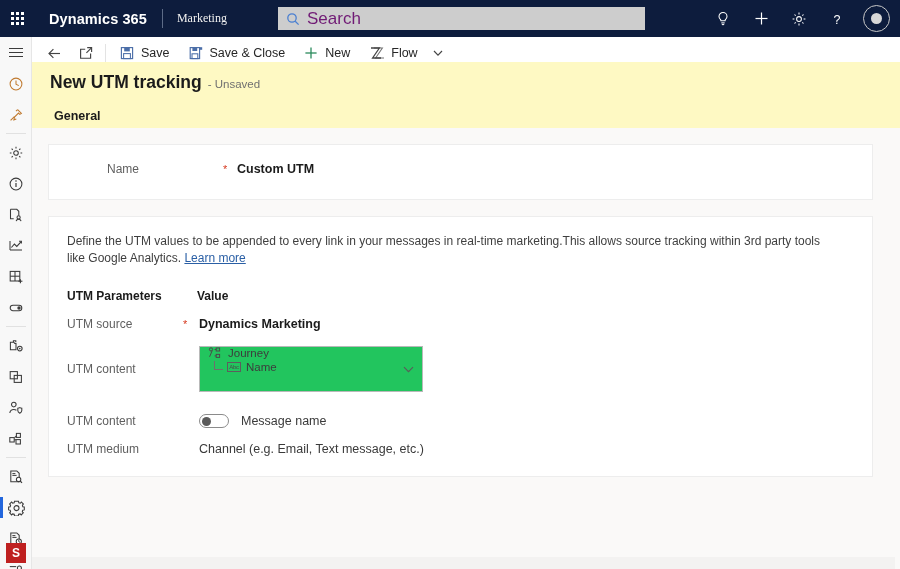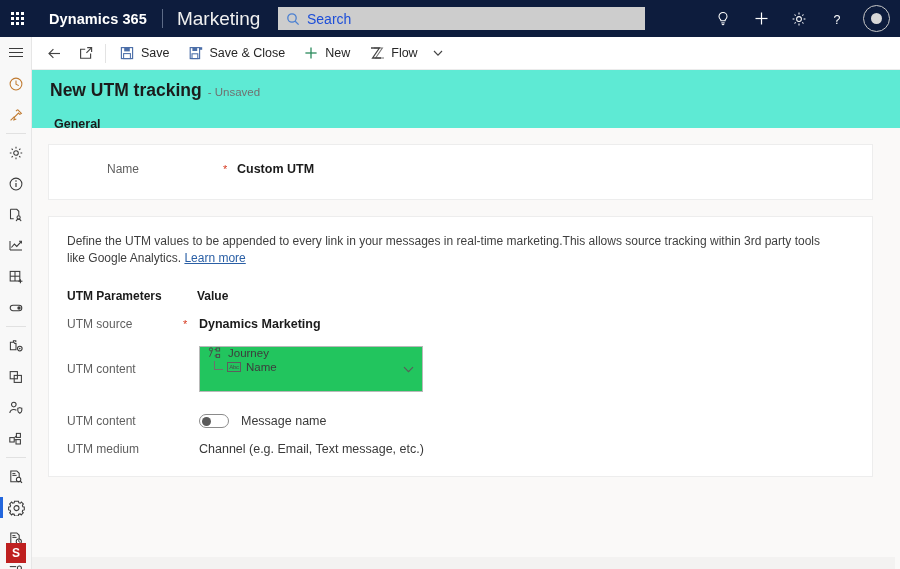--- a/index.html
+++ b/index.html
@@ -32,32 +32,32 @@
   .waffle-grid i { background: #ffffff; display: block; width: 3px; height: 3px; }
   .brand {
     color: #ffffff; font-size: 14.5px; font-weight: bold;
     margin-left: 15px; letter-spacing: .1px;
     white-space: nowrap;
   }
   .brand-sep {
     width: 1px; height: 19px; background: #5d6b87;
     margin: 0 14px 0 15px;
   }
-  .app-name { color: #f0f0f0; font-size: 19px; white-space: nowrap; }
+  .app-name { color: #f0f0f0; font-size: 12px; white-space: nowrap; font-family: Liberation Serif, serif; }
 
   .search-wrap {
     position: absolute; left: 278px; top: 7px;
     width: 367px; height: 23px;
     background: #cdcdcd;
     display: flex; align-items: center;
     padding: 0 8px;
     cursor: text;
   }
   .search-ico { margin-right: 7px; display: block; }
-  .search-text { font-size: 14px; color: #1d4ed8; }
+  .search-text { font-size: 17px; color: #701a75; }
 
   .topbar-right {
     position: absolute; right: 4px; top: 0; height: 37px;
     display: flex; align-items: center;
   }
   .tb-btn {
     width: 38px; height: 37px;
     display: flex; align-items: center; justify-content: center;
     cursor: pointer;
   }
@@ -135,23 +135,23 @@
   }
   .cmd-btn .lbl { font-size: 12.5px; color: #262626; margin-left: 6px; white-space: nowrap; }
   .cmd-chev {
     width: 22px; height: 31px;
     display: flex; align-items: center; justify-content: center;
     cursor: pointer;
   }
 
   
   .page-head {
-    position: absolute; top: 70px; left: 32px;
+    position: absolute; top: 62px; left: 32px;
     width: 868px; height: 70px;
-    background: #5eead4;
+    background: #fef9c3;
   }
   .rec-title {
     position: absolute; left: 18px; top: 10px;
     display: flex; align-items: baseline;
   }
   .rec-title .main { font-size: 17.5px; font-weight: bold; color: #1b1b1b; }
   .rec-title .sub { font-size: 11.5px; color: #707070; margin-left: 6px; }
   .tabs {
     position: absolute; left: 18px; bottom: 0;
     display: flex; align-items: flex-end;

